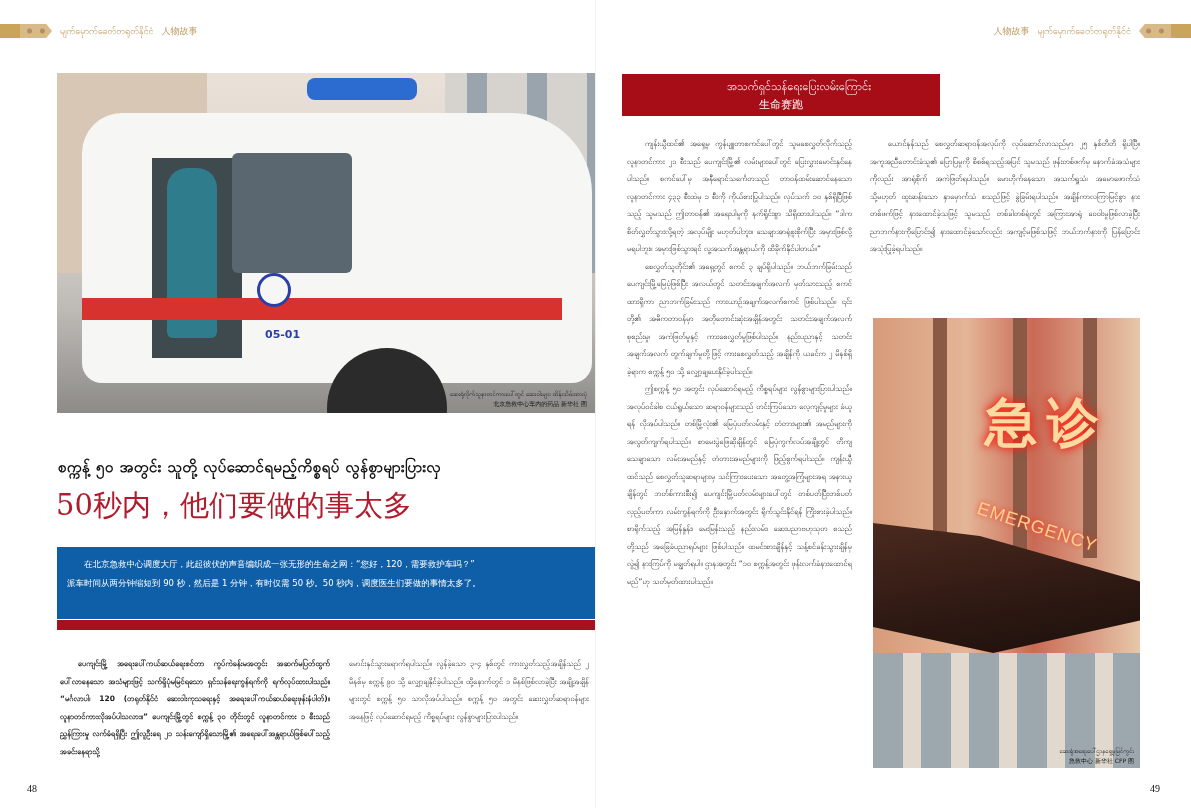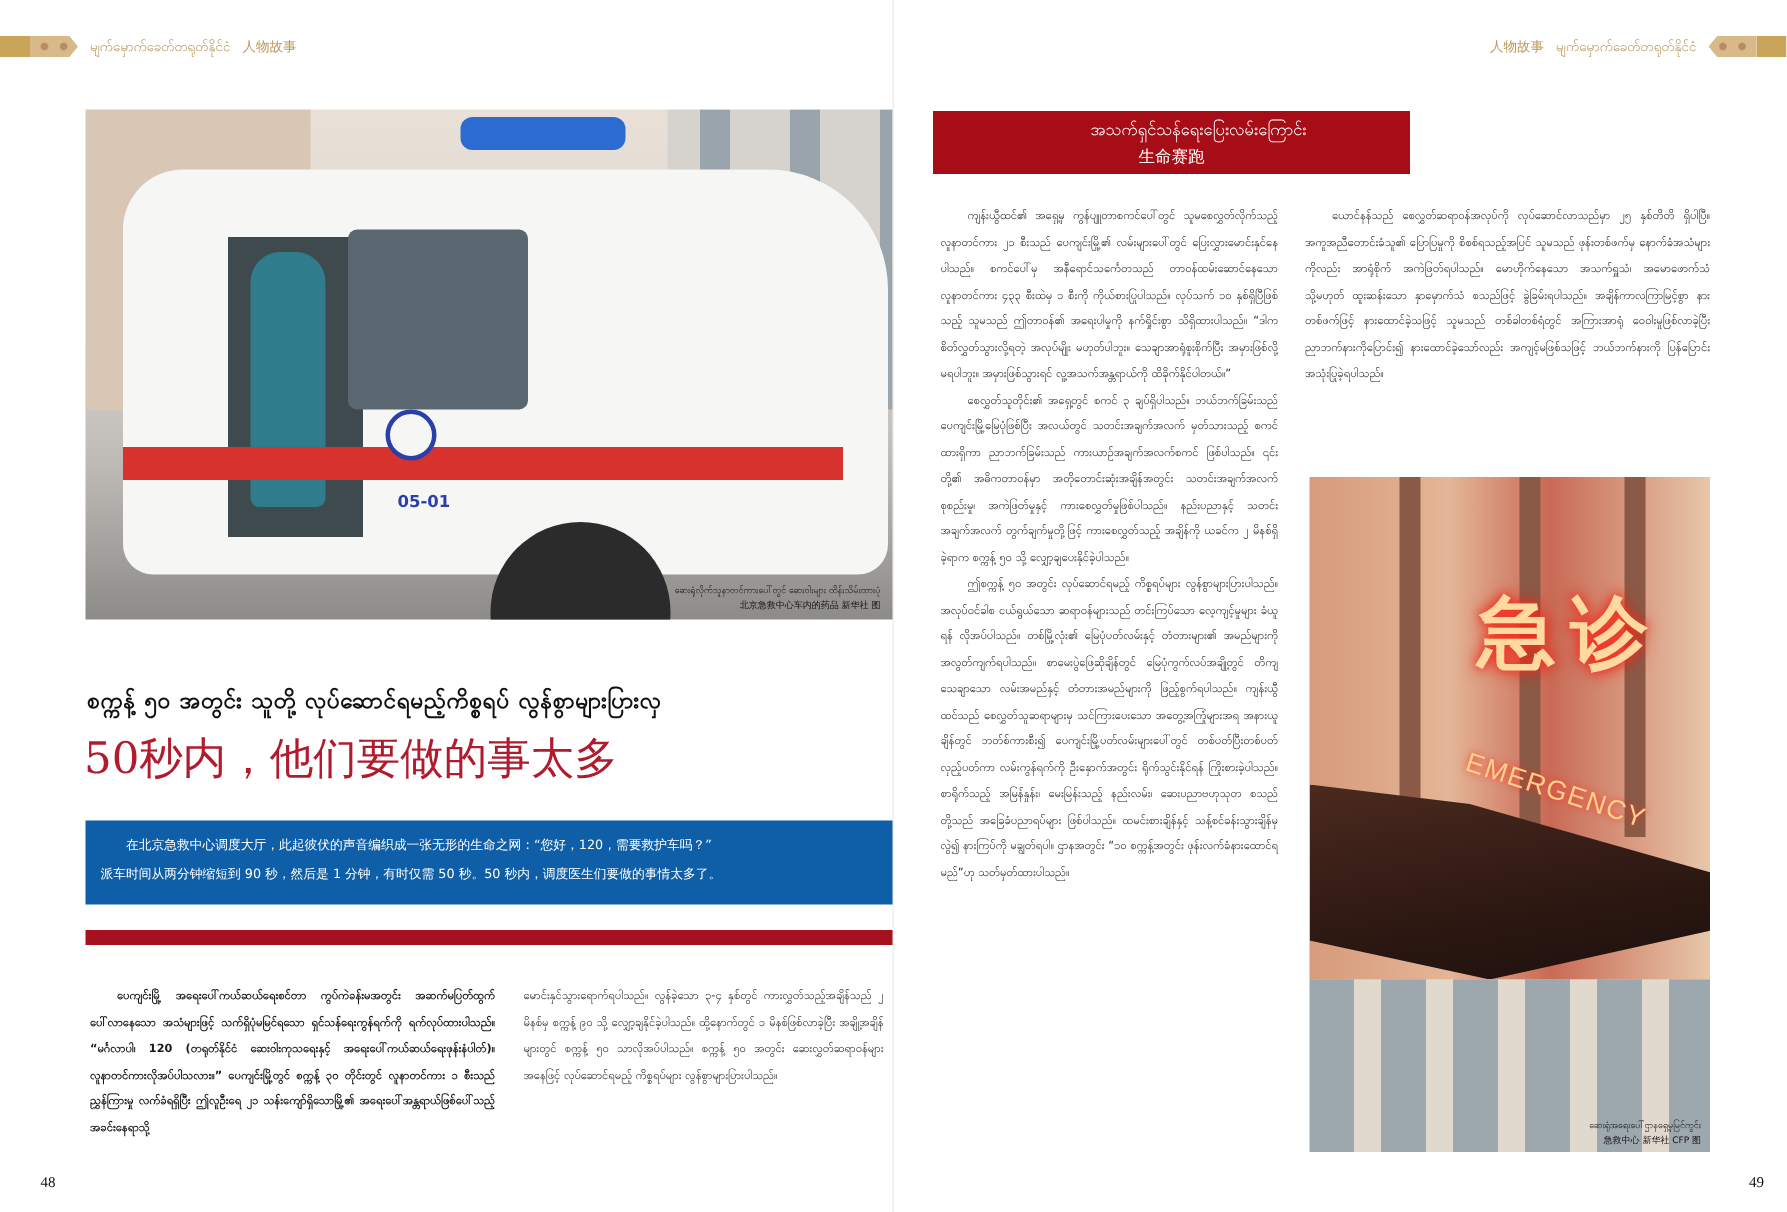--- a/index.html
+++ b/index.html
@@ -52,40 +52,40 @@
   .em-canopy { position: absolute; left: 0; top: 205px; width: 267px; height: 130px; background: linear-gradient(170deg, #4b2a1f 0%, #2d1812 60%, #1c100c 100%);
     clip-path: polygon(0 0, 40% 10%, 100% 45%, 100% 75%, 45% 100%, 0 80%); }
   .em-lower { position: absolute; left: 0; top: 335px; width: 267px; height: 115px; background: #d8cfc3;
     background-image: repeating-linear-gradient(90deg, #9da7ae 0 30px, #e1d9cd 30px 48px); }
   .cap-em { right: 6px; bottom: 2px; width: 200px; }
 
   
   .headline-my { position: absolute; left: 58px; top: 457px; font-size: 15px; font-weight: bold; color: #111; letter-spacing: 0.5px; }
   .headline-zh { position: absolute; left: 56px; top: 486px; font-family: "DejaVu Serif", serif; font-size: 29px; color: #b01c2e; }
 
-  .lede-box { position: absolute; left: 57px; top: 547px; width: 538px; height: 56px; background: #0f5fa8; }
+  .lede-box { position: absolute; left: 57px; top: 547px; width: 538px; height: 72px; background: #0f5fa8; }
   .lede-red { position: absolute; left: 57px; top: 620px; width: 538px; height: 10px; background: #a6111f; }
   .lede-text { position: absolute; left: 10px; top: 8px; width: 520px; font-size: 8.5px; color: #fff; line-height: 19px; }
   .lede-line1 { text-indent: 17px; display: block; }
 
   .body-col { position: absolute; font-size: 7.5px; line-height: 17.5px; color: #1a1a1a; text-align: justify; }
   .col-l1 { left: 60px; top: 655px; width: 270px; font-weight: bold; }
   .col-l2 { left: 349px; top: 655px; width: 240px; }
   .col-r1 { left: 627px; top: 135px; width: 225px; }
   .col-r2 { left: 870px; top: 135px; width: 270px; }
   .para { text-indent: 18px; display: block; }
 
   
   .sec-title { position: absolute; left: 622px; top: 74px; width: 318px; height: 42px; background: #a60d17; color: #fff; text-align: center; }
   .sec-title-my { display: block; font-size: 11px; line-height: 20px; margin-top: 3px; margin-left: 36px; }
   .sec-title-zh { display: block; font-size: 11px; line-height: 16px; }
 
   .pageno { position: absolute; top: 783px; font-size: 10px; color: #111; font-family: Liberation Serif, serif; }
   .pn-left { left: 27px; }
-  .pn-right { left: 1150px; margin-left: 16px; }
+  .pn-right { left: 1150px; }
 </style>
 </head>
 <body>
 
 <div class="spread">
   <div class="gutter"></div>
 
   <div class="hdr hdr-left">
     <div class="ribbon-bar"></div>
     <div class="ribbon-orn"></div>

